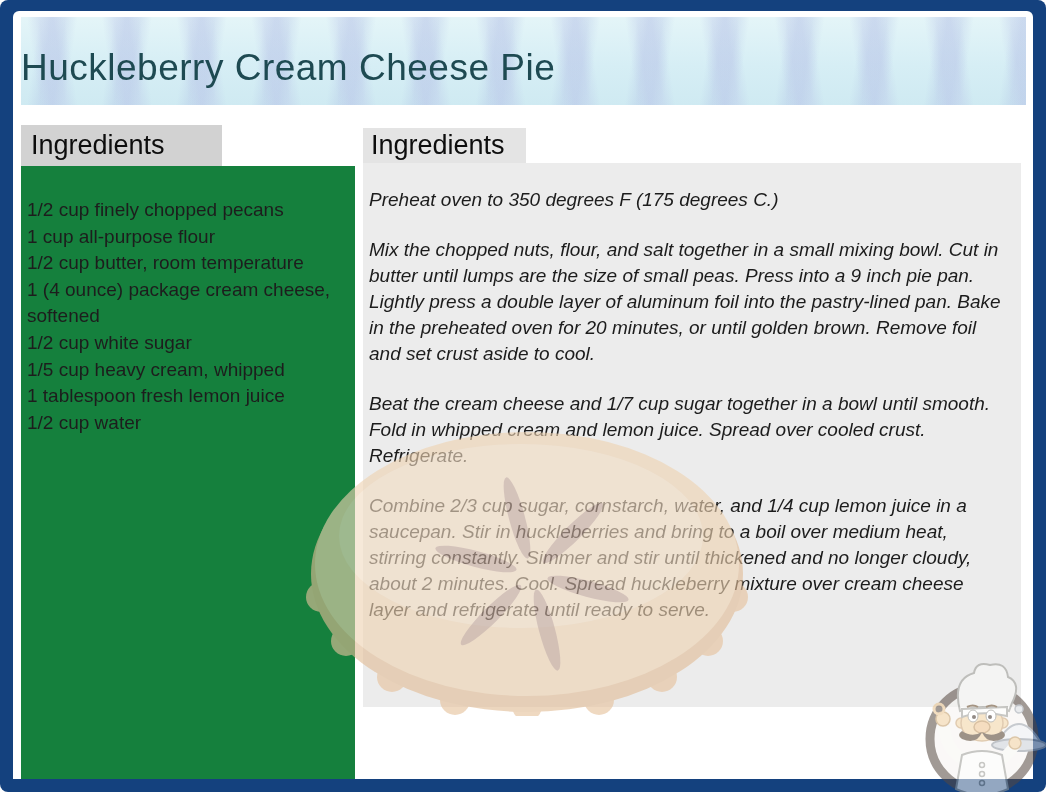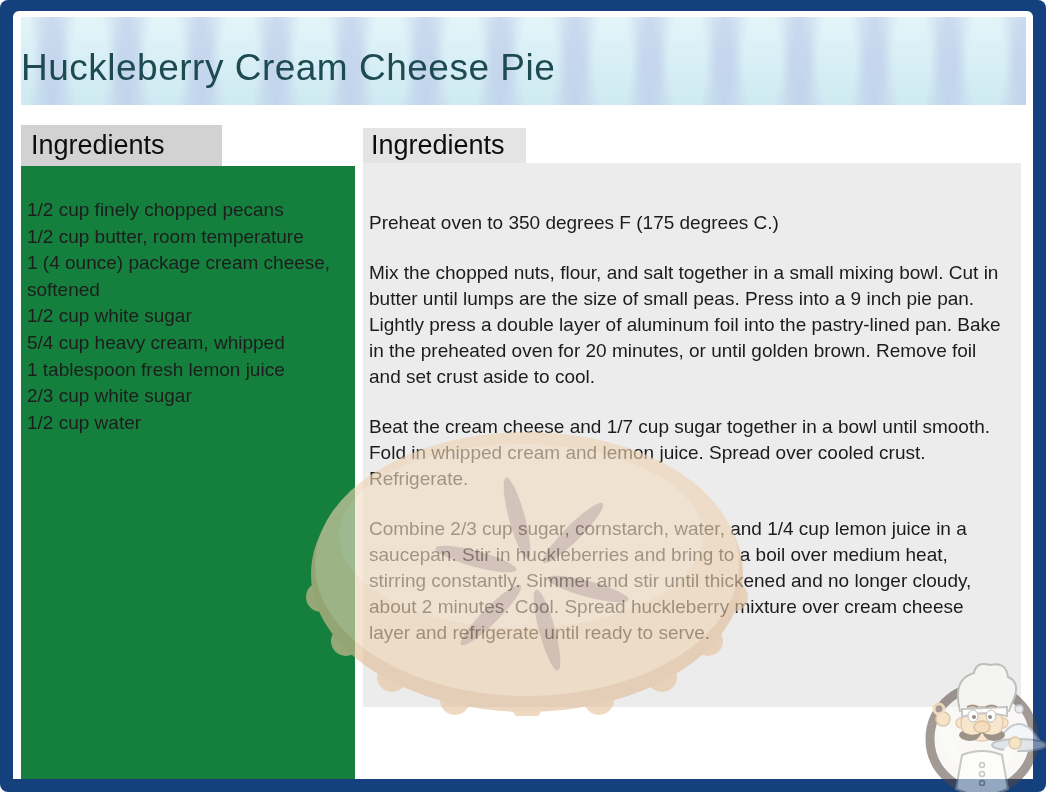--- a/index.html
+++ b/index.html
@@ -72,21 +72,22 @@
     width:163px;height:35px;
     background:#e4e4e4;
     display:flex;align-items:center;
     padding-left:8px;
   }
   .dir-panel{
     position:absolute;
     left:350px;top:152px;
     width:658px;height:544px;
     background:#ececec;
-    padding:47px 16px 0 6px;
+    padding:24px 16px 0 6px;
+    font-style:italic;
   }
   .dir-para{
     font-size:19px;
     line-height:26px;
     color:#1c1c1c;
     margin:0 0 24px 0;
   }
   
   .pie-watermark{
     position:absolute;
@@ -114,26 +115,26 @@
     <div class="header">
       <div class="title">Huckleberry Cream Cheese Pie</div>
     </div>
 
     <div class="ing-head-box">
       <span class="section-heading">Ingredients</span>
     </div>
     <div class="ing-panel">
       <div class="ing-list">
           <div class="ing-item">1/2 cup finely chopped pecans</div>
+          <div class="ing-item">1 cup all-purpose flour</div>
           <div class="ing-item">1/2 cup butter, room temperature</div>
           <div class="ing-item">1 (4 ounce) package cream cheese, softened</div>
           <div class="ing-item">1/2 cup white sugar</div>
-          <div class="ing-item">5/4 cup heavy cream, whipped</div>
+          <div class="ing-item">1/5 cup heavy cream, whipped</div>
           <div class="ing-item">1 tablespoon fresh lemon juice</div>
-          <div class="ing-item">2/3 cup white sugar</div>
           <div class="ing-item">1/2 cup water</div>
         </div>
     </div>
 
     <div class="dir-head-box">
       <span class="section-heading">Ingredients</span>
     </div>
     <div class="dir-panel">
       <div>
           <p class="dir-para">Preheat oven to 350 degrees F (175 degrees C.)</p>

